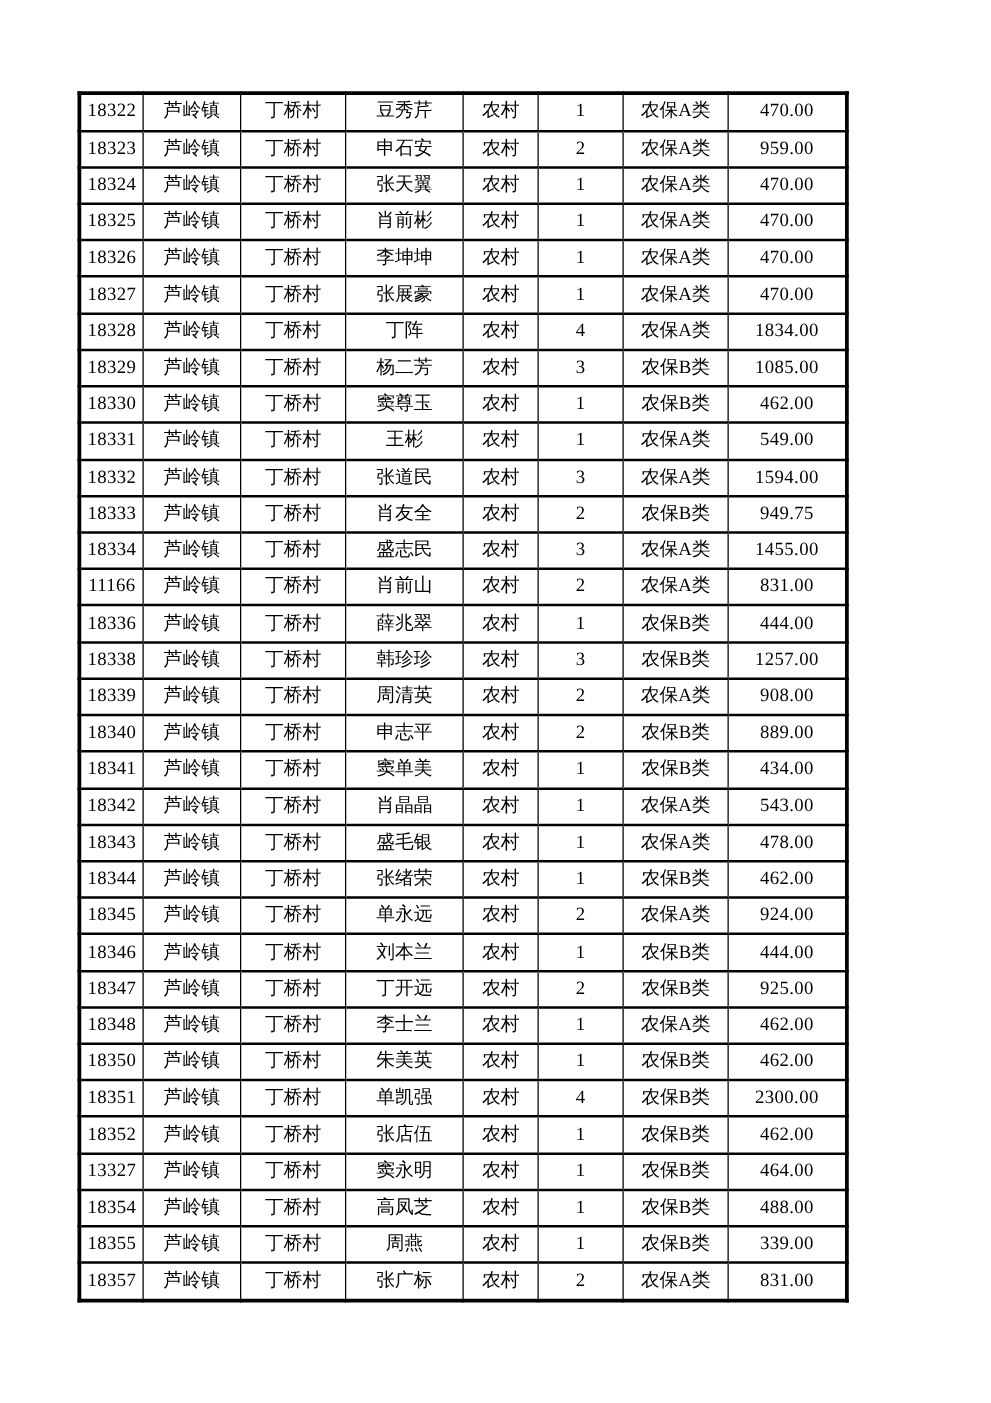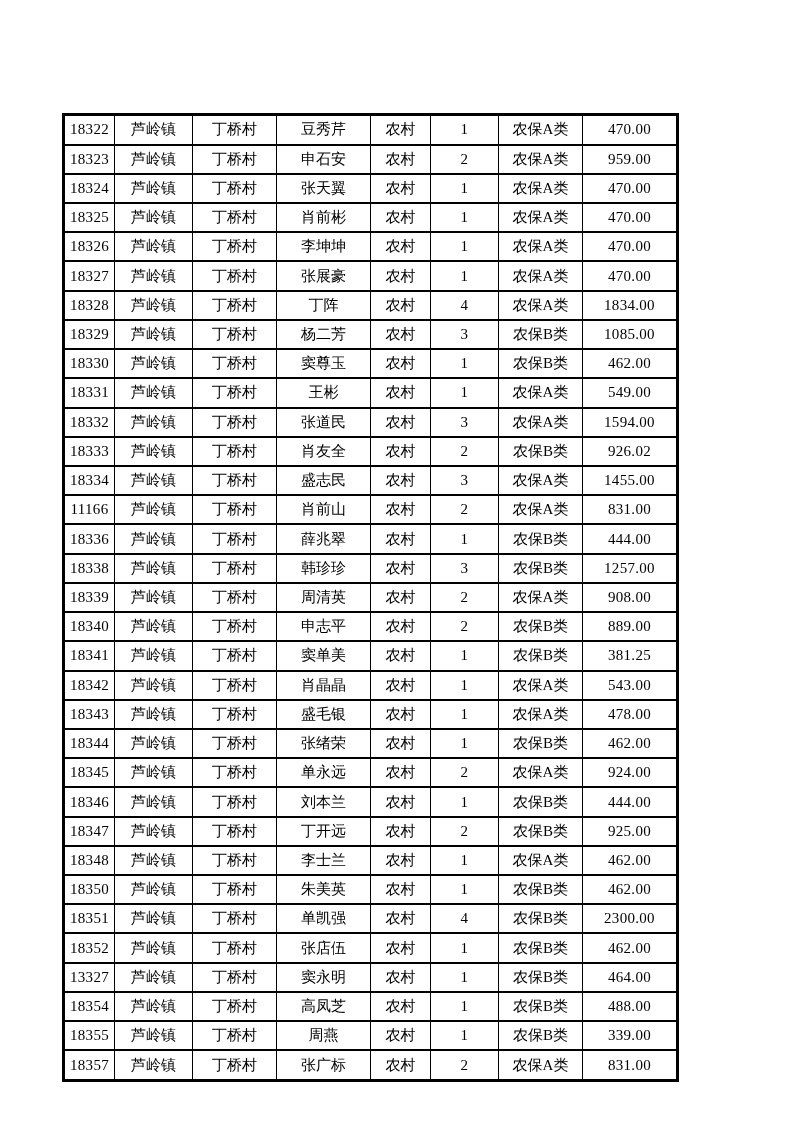--- a/index.html
+++ b/index.html
@@ -14,21 +14,20 @@
     font-family: "Liberation Serif", "DejaVu Serif", serif;
     color: #000000;
     overflow: hidden;
   }
   .sheet {
     position: absolute;
     left: 62px;
     top: 73px;
     width: 614px;
     height: 996px;
-    margin-top: 40px;
   }
   table.records {
     border-collapse: collapse;
     table-layout: fixed;
     width: 614px;
     height: 969px;
     border: 3px solid #000000;
   }
   table.records td {
     border-left: 1px solid #000000;
@@ -185,21 +184,21 @@
           <td class="num">1594.00</td>
         </tr>
         <tr>
           <td class="num">18333</td>
           <td>芦岭镇</td>
           <td>丁桥村</td>
           <td>肖友全</td>
           <td>农村</td>
           <td class="num">2</td>
           <td>农保B类</td>
-          <td class="num">926.02</td>
+          <td class="num">949.75</td>
         </tr>
         <tr>
           <td class="num">18334</td>
           <td>芦岭镇</td>
           <td>丁桥村</td>
           <td>盛志民</td>
           <td>农村</td>
           <td class="num">3</td>
           <td>农保A类</td>
           <td class="num">1455.00</td>
@@ -255,21 +254,21 @@
           <td class="num">889.00</td>
         </tr>
         <tr>
           <td class="num">18341</td>
           <td>芦岭镇</td>
           <td>丁桥村</td>
           <td>窦单美</td>
           <td>农村</td>
           <td class="num">1</td>
           <td>农保B类</td>
-          <td class="num">381.25</td>
+          <td class="num">434.00</td>
         </tr>
         <tr>
           <td class="num">18342</td>
           <td>芦岭镇</td>
           <td>丁桥村</td>
           <td>肖晶晶</td>
           <td>农村</td>
           <td class="num">1</td>
           <td>农保A类</td>
           <td class="num">543.00</td>

